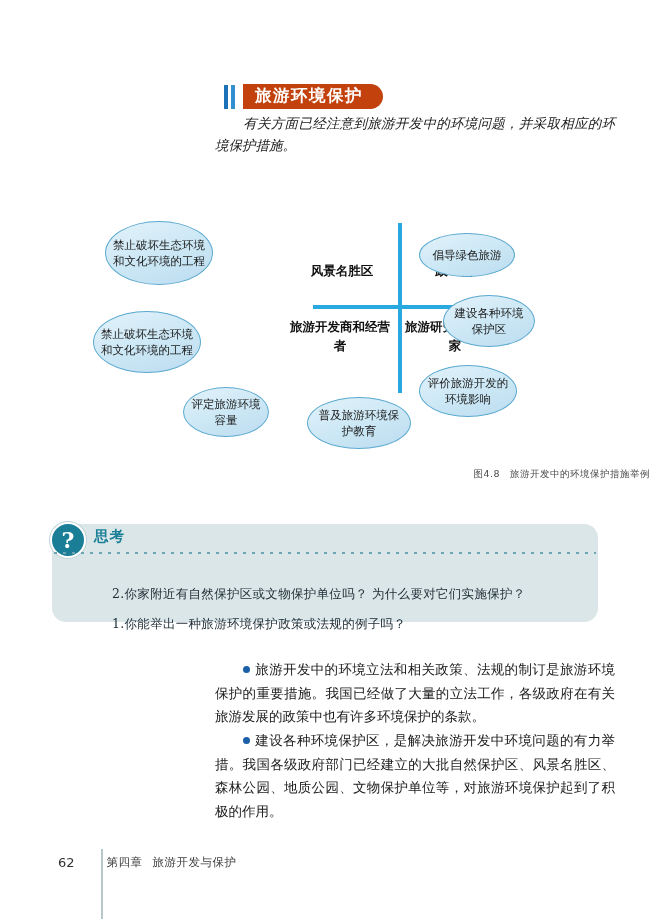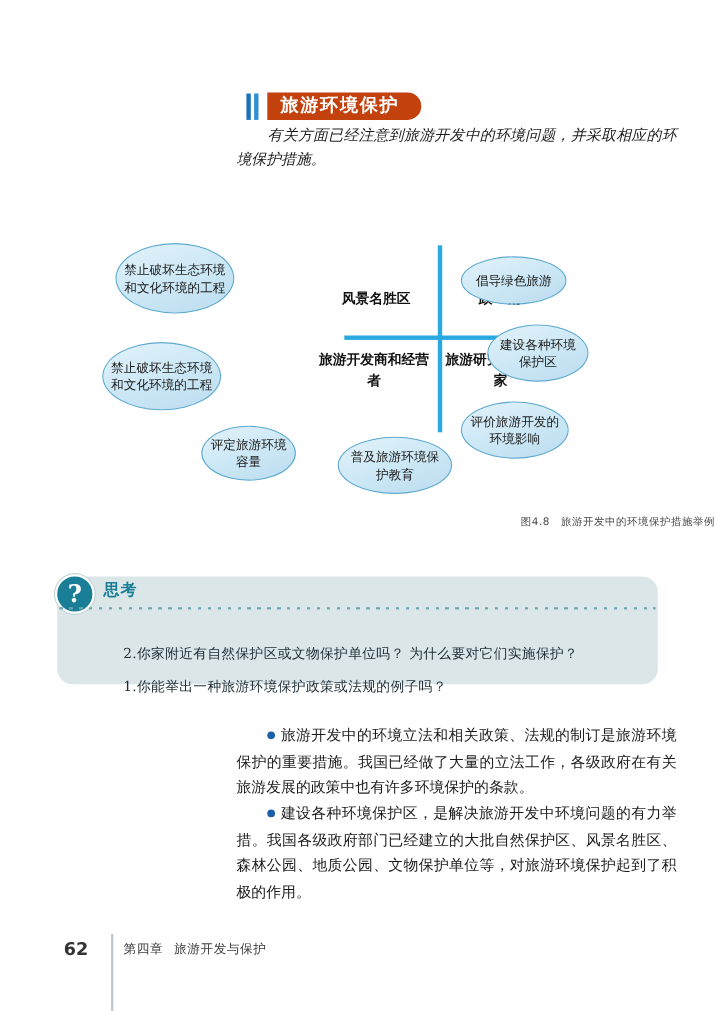--- a/index.html
+++ b/index.html
@@ -214,22 +214,22 @@
   
   .footer {
     position: absolute;
     left: 58px;
     top: 852px;
     display: flex;
     align-items: center;
     height: 20px;
   }
   .page-num {
-    font-size: 16px;
-    font-weight: bold;
+    font-size: 13px;
+    font-weight: normal;
     color: #333;
     margin-right: 14px;
     font-family: "DejaVu Sans", "Liberation Sans", sans-serif;
   }
   .footer-rule {
     position: absolute;
     left: 101px;
     top: 849px;
     width: 1.5px;
     height: 70px;

